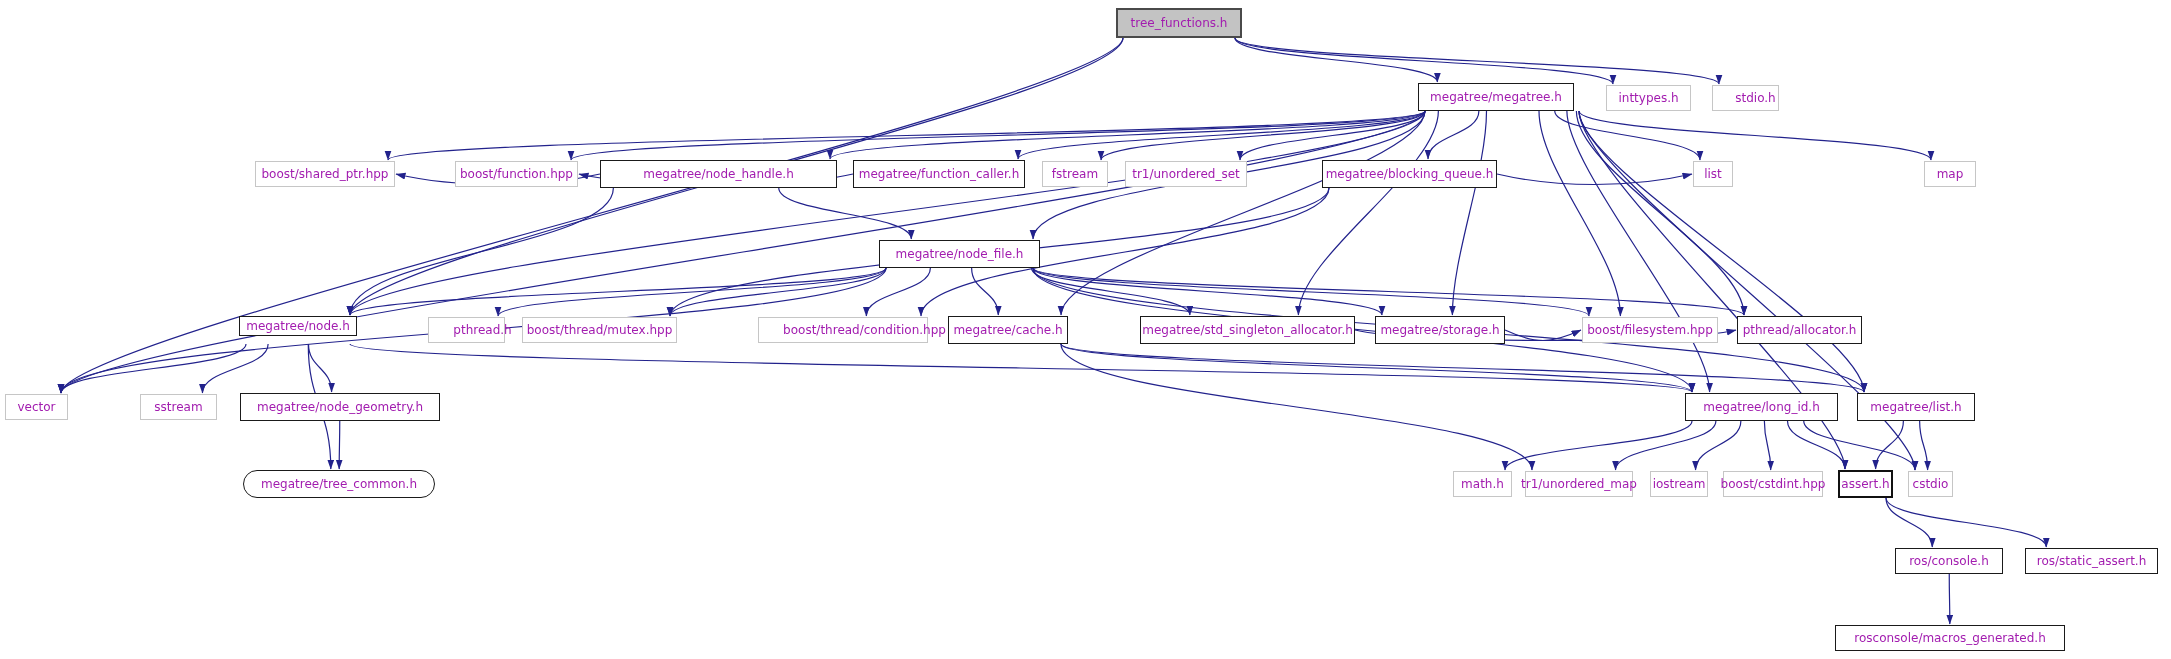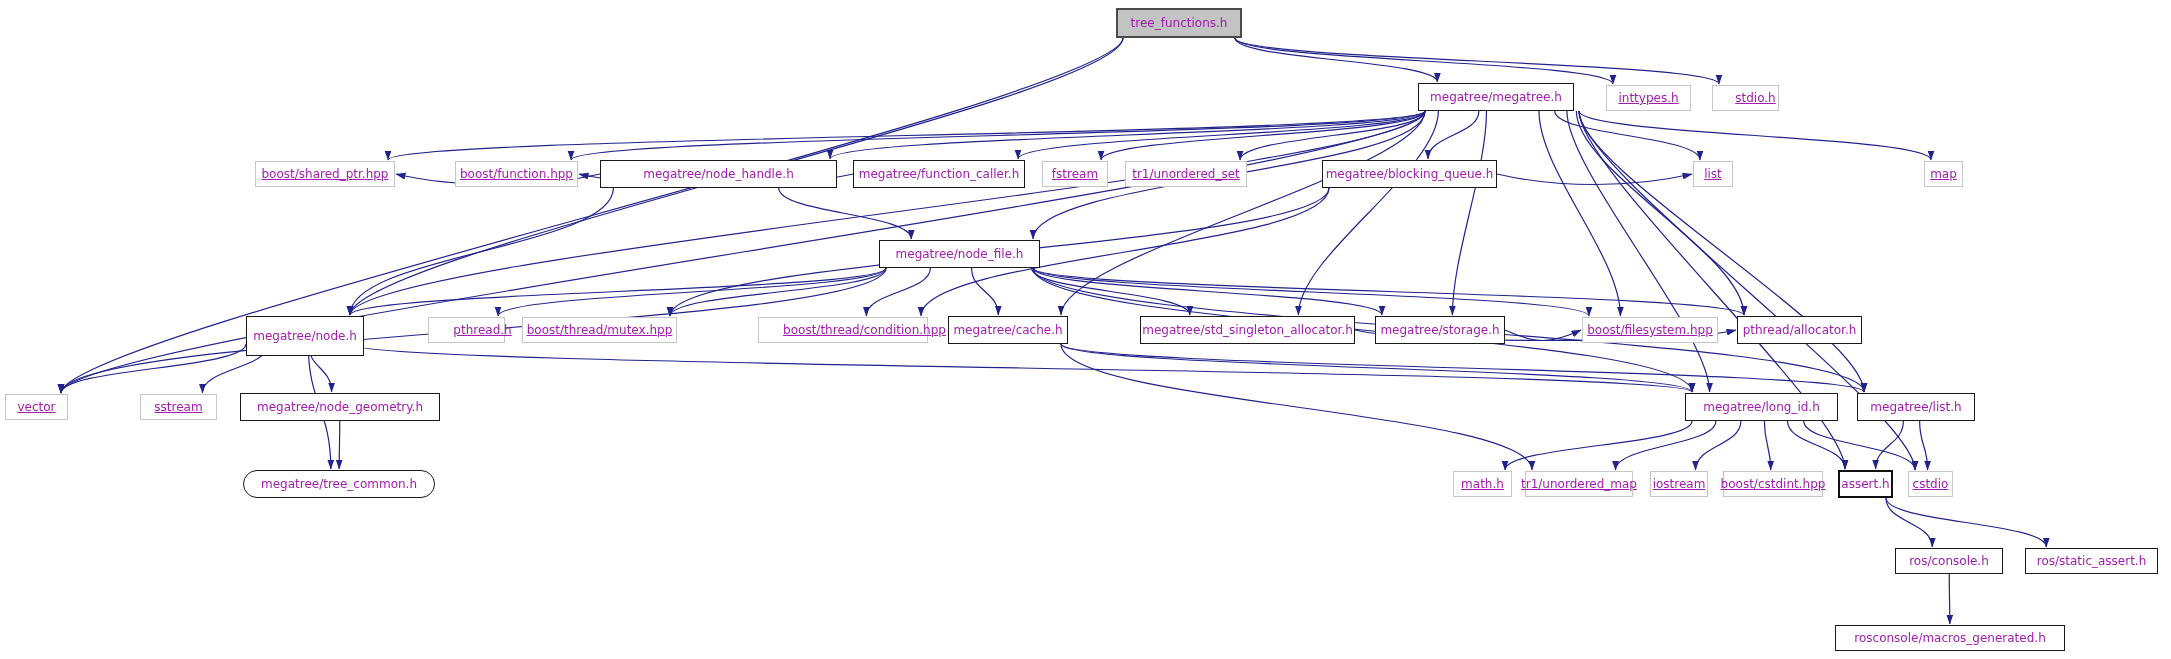--- a/index.html
+++ b/index.html
@@ -14,21 +14,21 @@
   #nodes-layer{position:absolute;left:0;top:0;width:100%;height:100%;z-index:2;}
   .node{
     position:absolute;
     display:flex;align-items:center;justify-content:center;
     background:#ffffff;
     font-size:12px;color:#a21caf;
     white-space:nowrap;
     box-sizing:border-box;
     cursor:default;
   }
-  .node.ext{border:1px solid #c6c6c6;text-decoration:underline;}
+  .node.ext{border:1px solid #c6c6c6;}
   .node.doc{border:1.5px solid #1a1a1a;cursor:pointer;}
   .node.bold{border:2.5px solid #111111;cursor:pointer;}
   .node.root{border:2px solid #4a4a4a;background:#c3c3c3;cursor:pointer;}
 </style>
 </head>
 <body>
 
 <div id="canvas">
   <svg id="edge-layer" width="2171" height="659" viewBox="0 0 2171 659">
     <defs>
@@ -136,27 +136,27 @@
       </div>
       <div class="node ext" style="left: 1125px; top: 161px; width: 122px; height: 26px;">
         <span>tr1/unordered_set</span>
       </div>
       <div class="node doc" style="left: 1322px; top: 160px; width: 175px; height: 28px;">
         <span>megatree/blocking_queue.h</span>
       </div>
       <div class="node ext" style="left: 1693px; top: 161px; width: 40px; height: 26px;">
         <span>list</span>
       </div>
-      <div class="node ext" style="left: 1924px; top: 161px; width: 39px; height: 26px;">
+      <div class="node ext" style="left: 1924px; top: 161px; width: 52px; height: 26px;">
         <span>map</span>
       </div>
       <div class="node doc" style="left: 879px; top: 240px; width: 161px; height: 28px;">
         <span>megatree/node_file.h</span>
       </div>
-      <div class="node doc" style="left: 246px; top: 316px; width: 118px; height: 40px;">
+      <div class="node doc" style="left: 239px; top: 316px; width: 118px; height: 20px;">
         <span>megatree/node.h</span>
       </div>
       <div class="node ext" style="left: 428px; top: 317px; width: 77px; height: 26px; padding-left: 32px;">
         <span>pthread.h</span>
       </div>
       <div class="node ext" style="left: 522px; top: 317px; width: 155px; height: 26px;">
         <span>boost/thread/mutex.hpp</span>
       </div>
       <div class="node ext" style="left: 758px; top: 317px; width: 170px; height: 26px; padding-left: 43px;">
         <span>boost/thread/condition.hpp</span>

